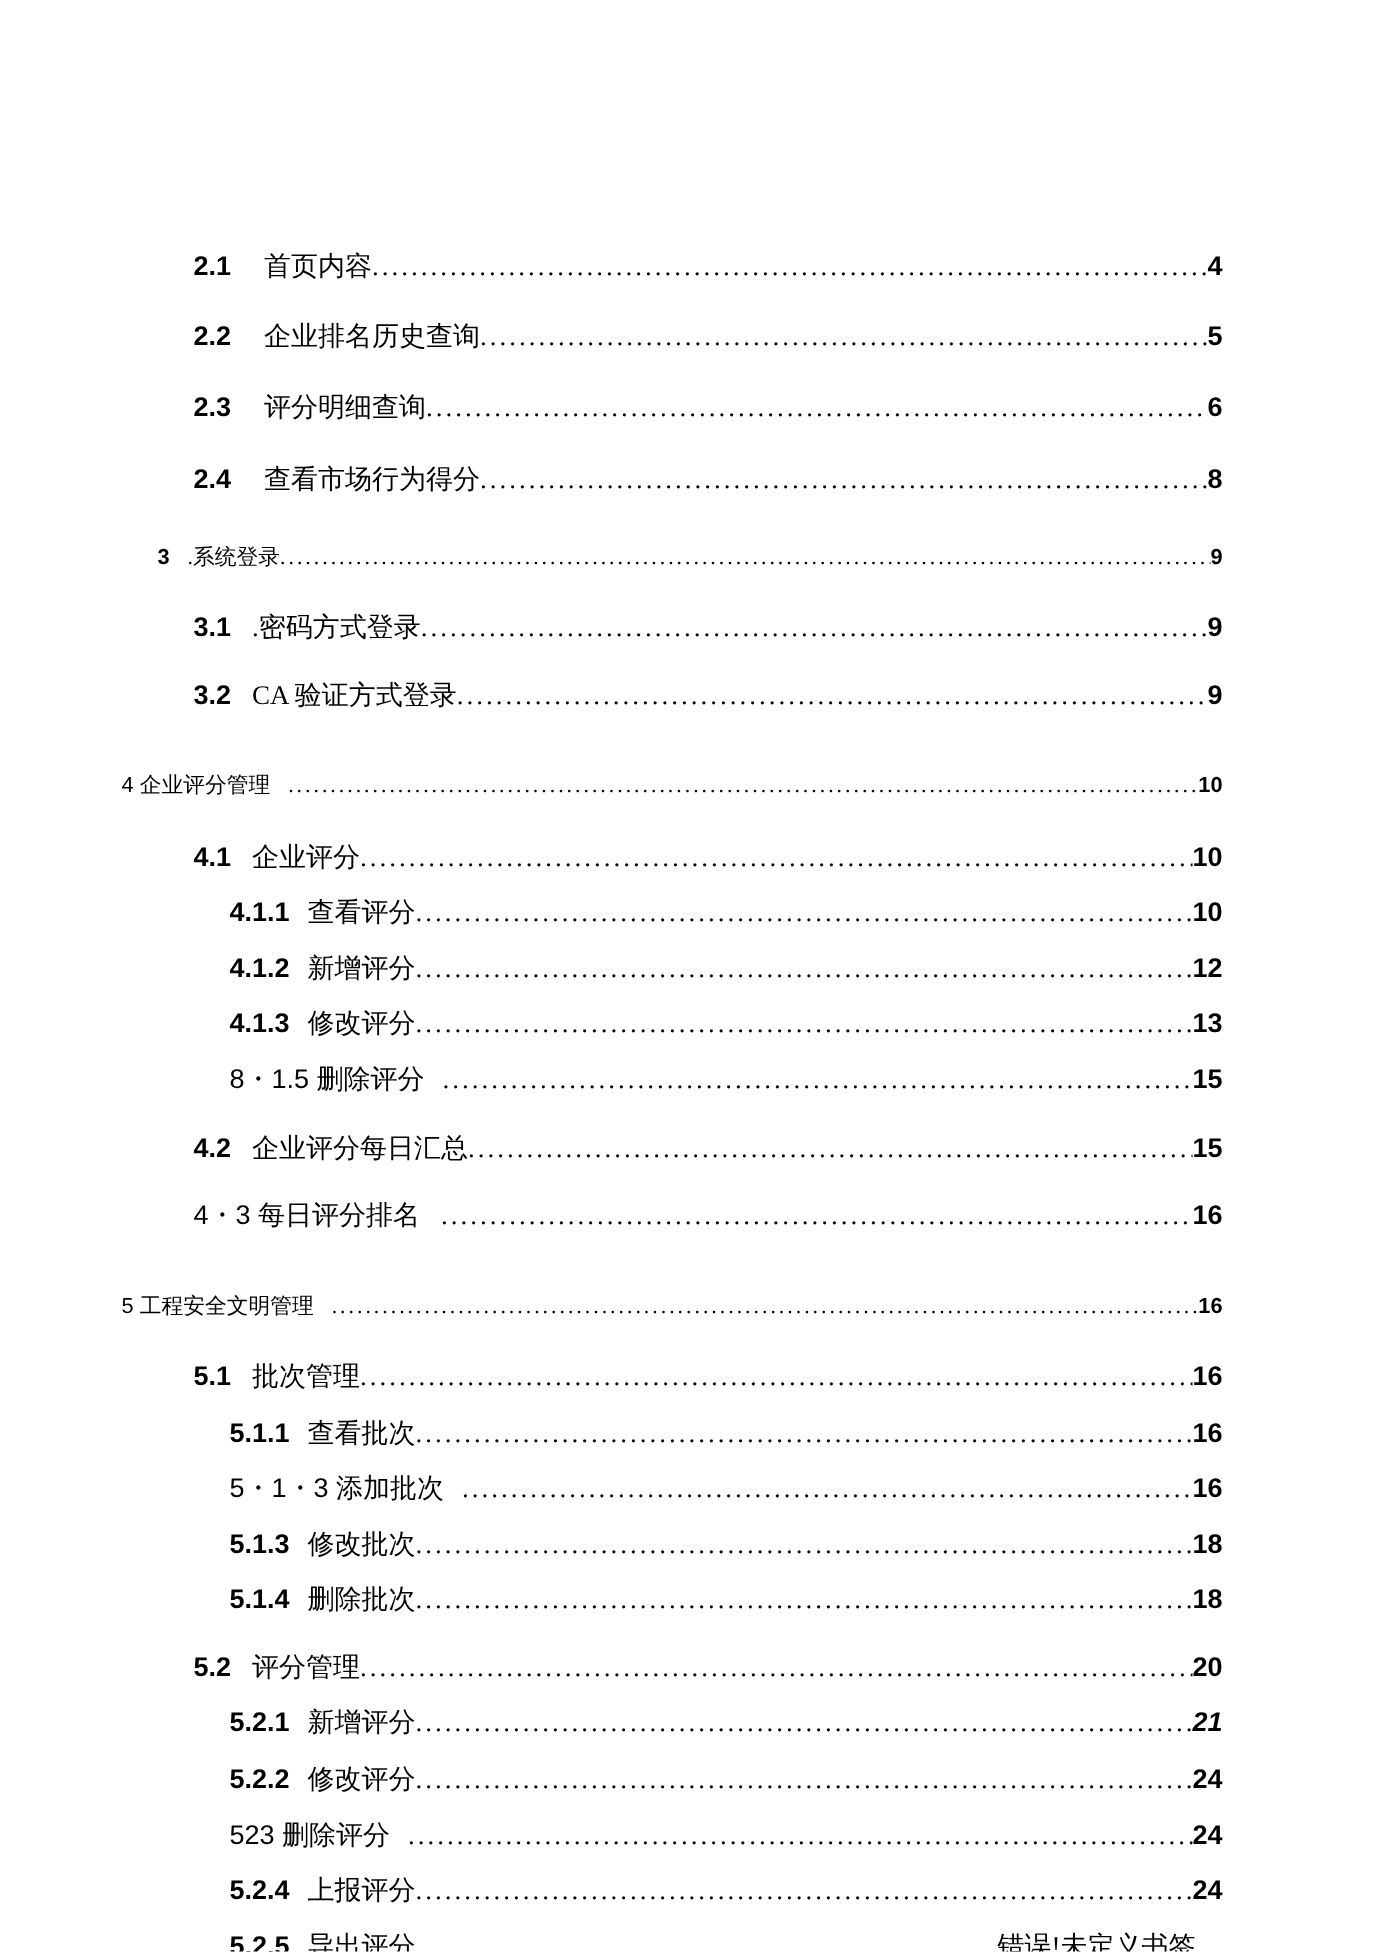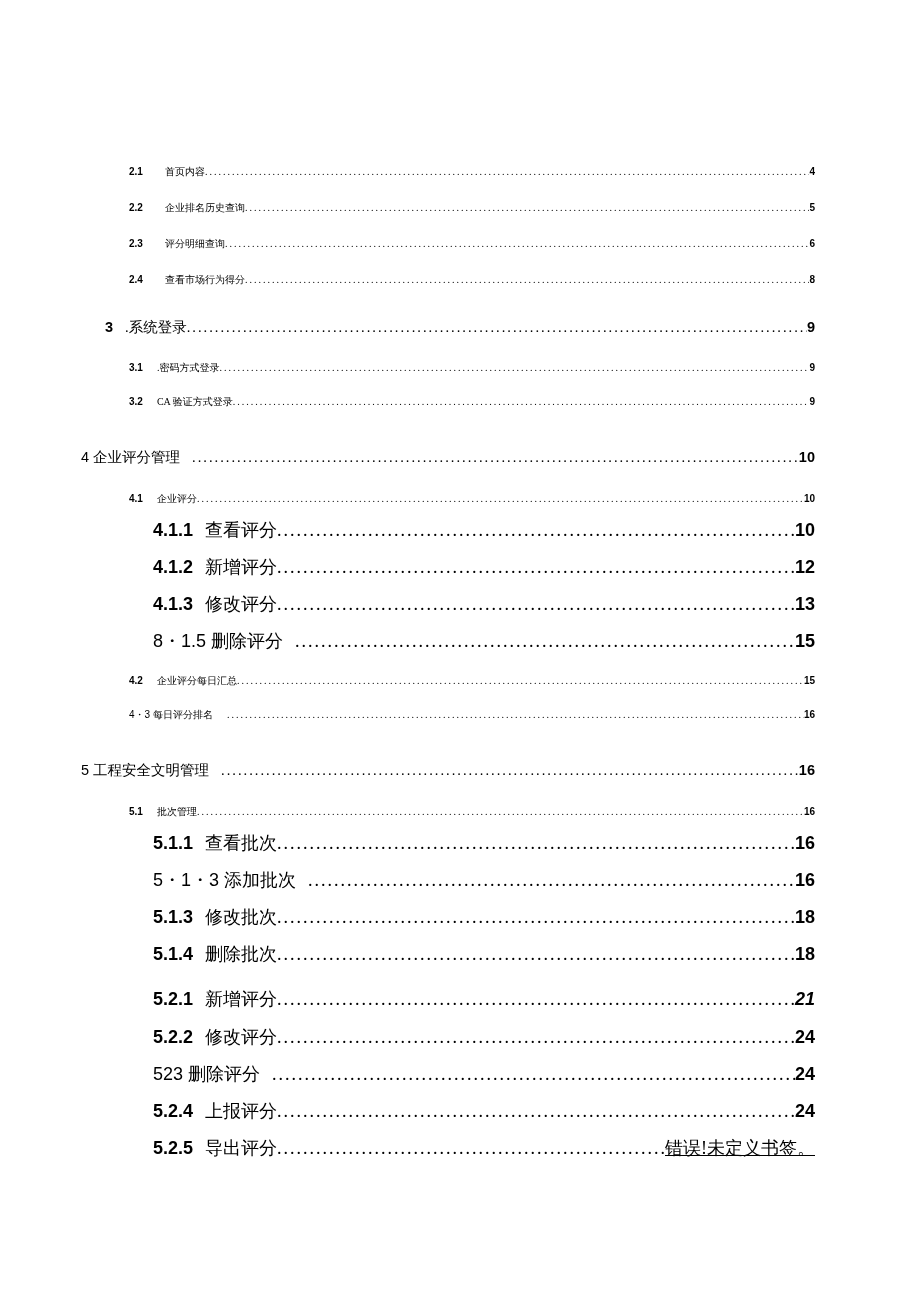--- a/index.html
+++ b/index.html
@@ -58,29 +58,29 @@
       margin-left: 0;
       margin-bottom: 24px;
       font-size: 14.5px;
     }
     .level-1 .num {
       margin-right: 12px;
     }
     .level-2 {
       margin-left: 24px;
       margin-bottom: 22px;
-      font-size: 10px;
+      font-size: 18px;
     }
     .level-2 .num {
       margin-right: 22px;
     }
     .level-2b {
       margin-left: 24px;
       margin-bottom: 12px;
-      font-size: 10px;
+      font-size: 18px;
     }
     .level-2b .num {
       margin-right: 14px;
     }
     .level-3 {
       margin-left: 48px;
       margin-bottom: 12px;
       font-size: 18px;
     }
     .level-3 .num {
@@ -246,20 +246,26 @@
   <div class="toc-entry level-3">
     <span class="num">5.1.4</span>
     <span class="label">删除批次</span>
     <span class="leader"></span>
     <span class="page-num">18</span>
   </div>
 
 
   <div class="spacer-sm"></div>
 
+  <div class="toc-entry level-2b">
+    <span class="num">5.2</span>
+    <span class="label">评分管理</span>
+    <span class="leader"></span>
+    <span class="page-num">20</span>
+  </div>
 
   <div class="toc-entry level-3">
     <span class="num">5.2.1</span>
     <span class="label">新增评分</span>
     <span class="leader"></span>
     <span class="page-num italic">21</span>
   </div>
 
   <div class="toc-entry level-3">
     <span class="num">5.2.2</span>

